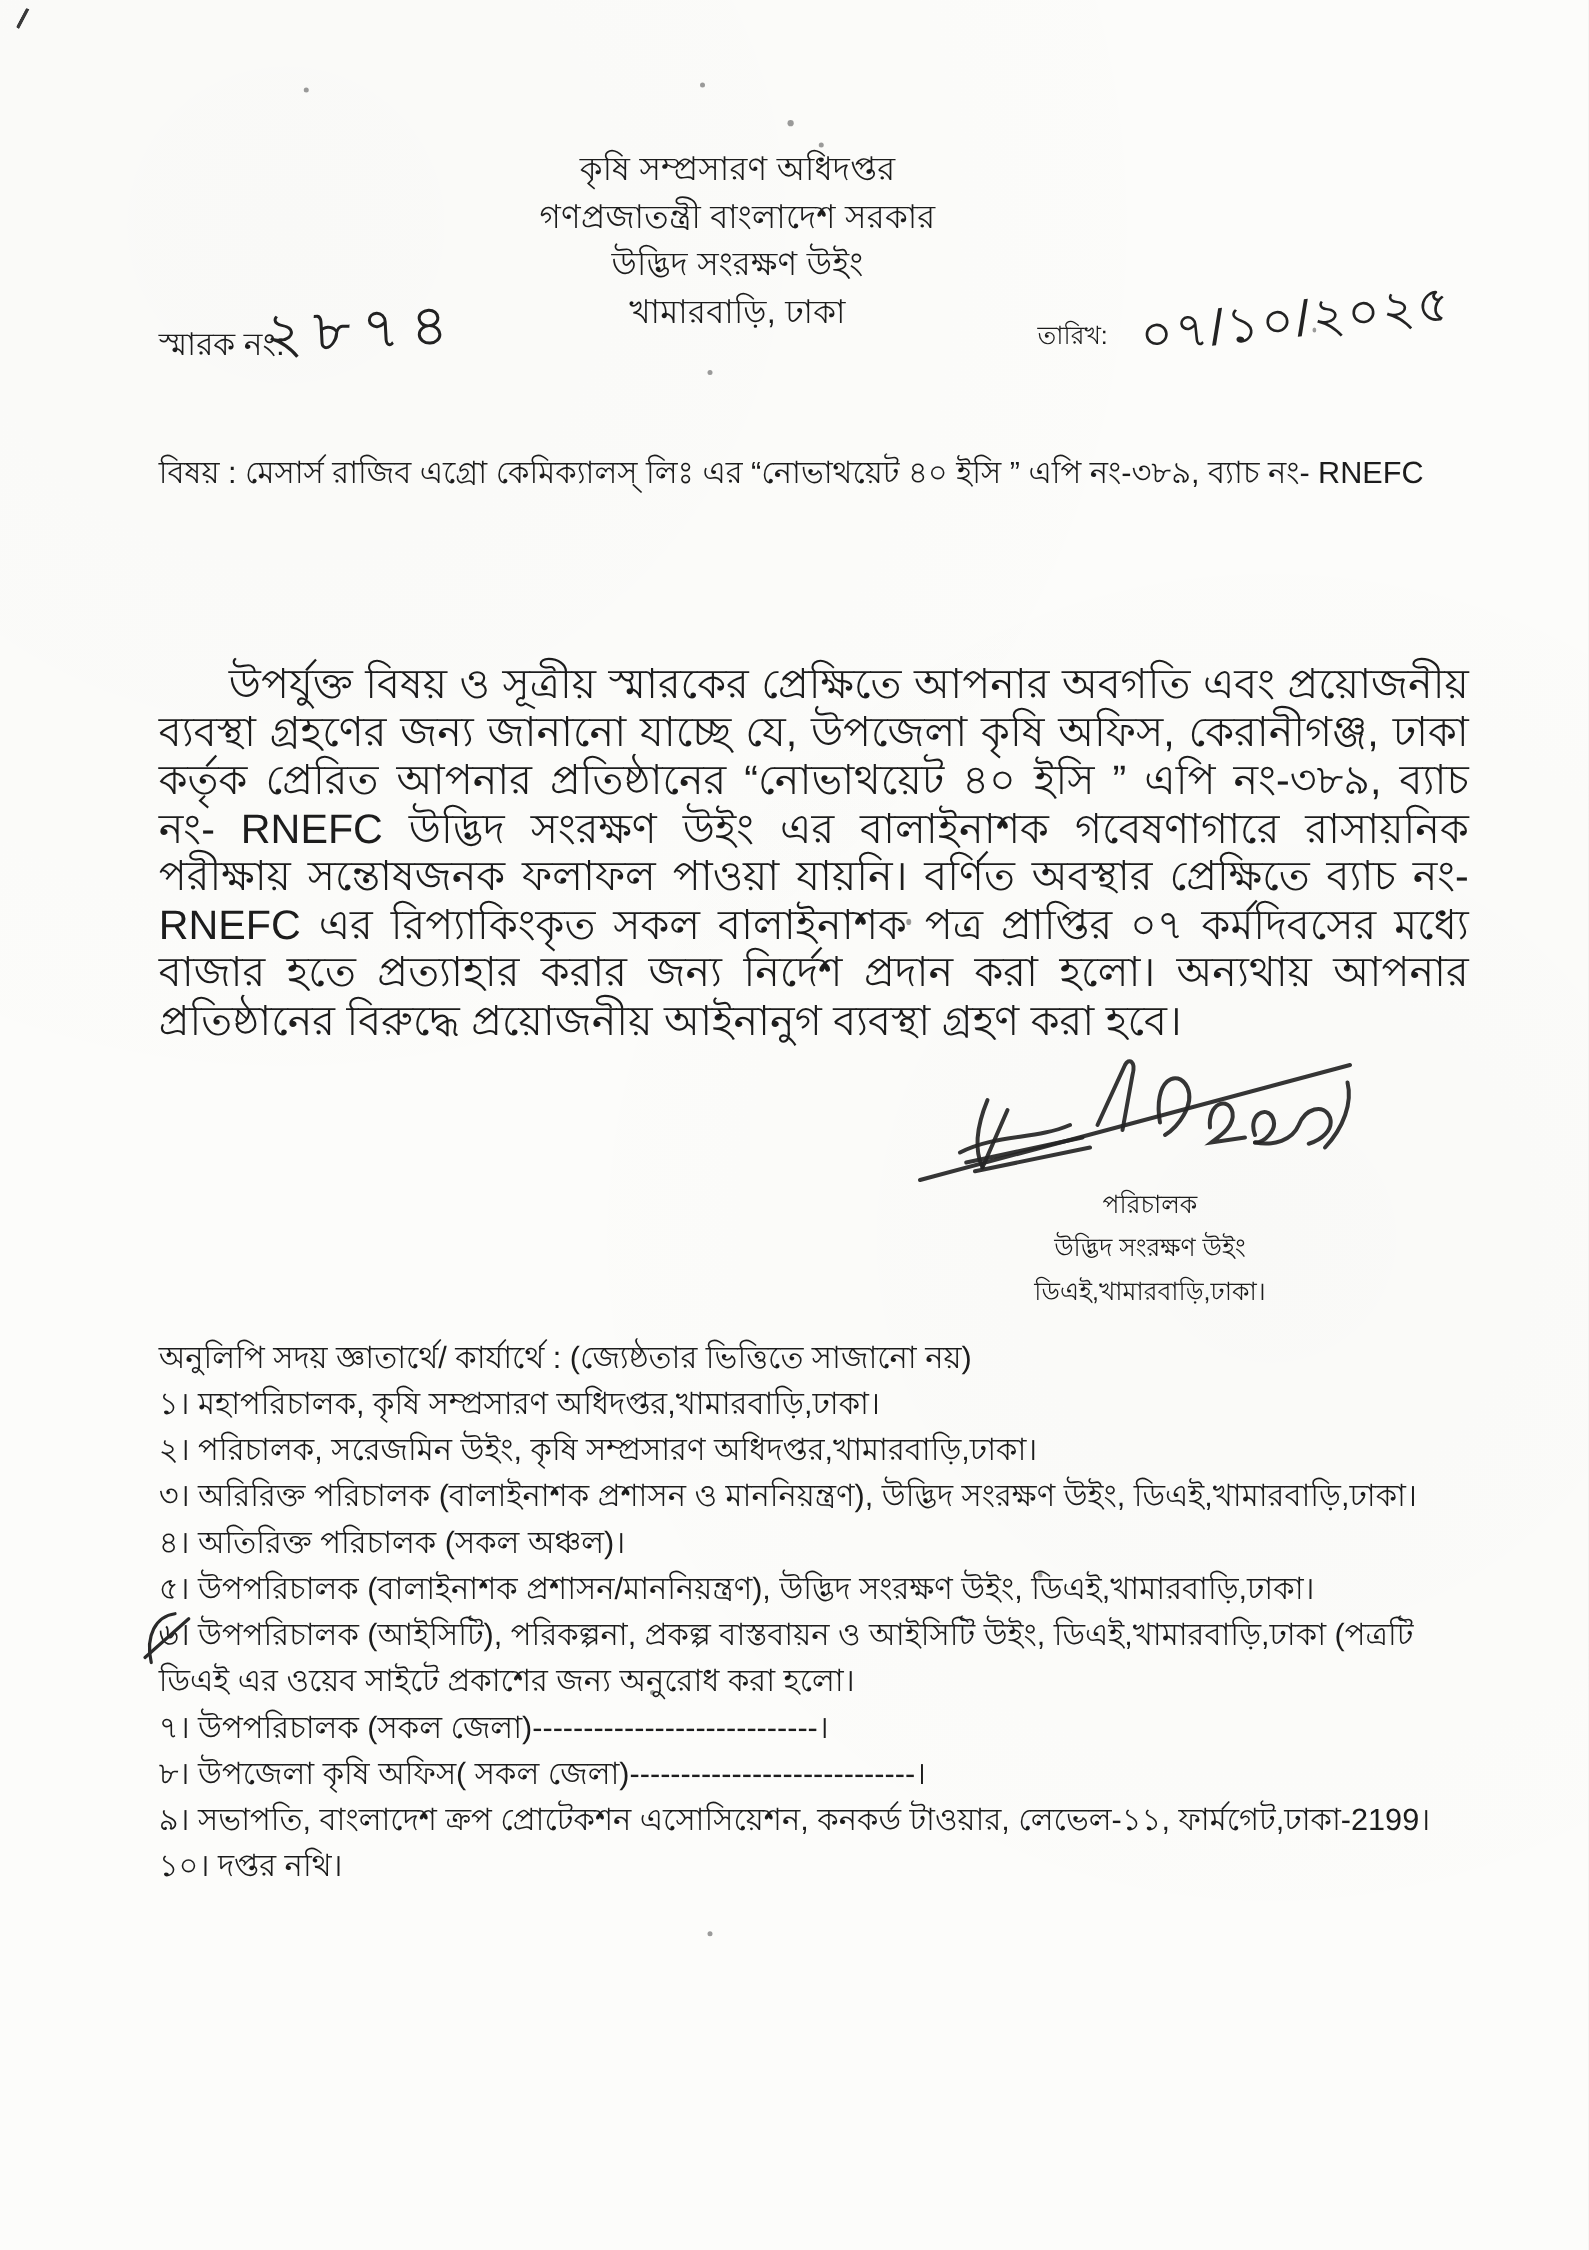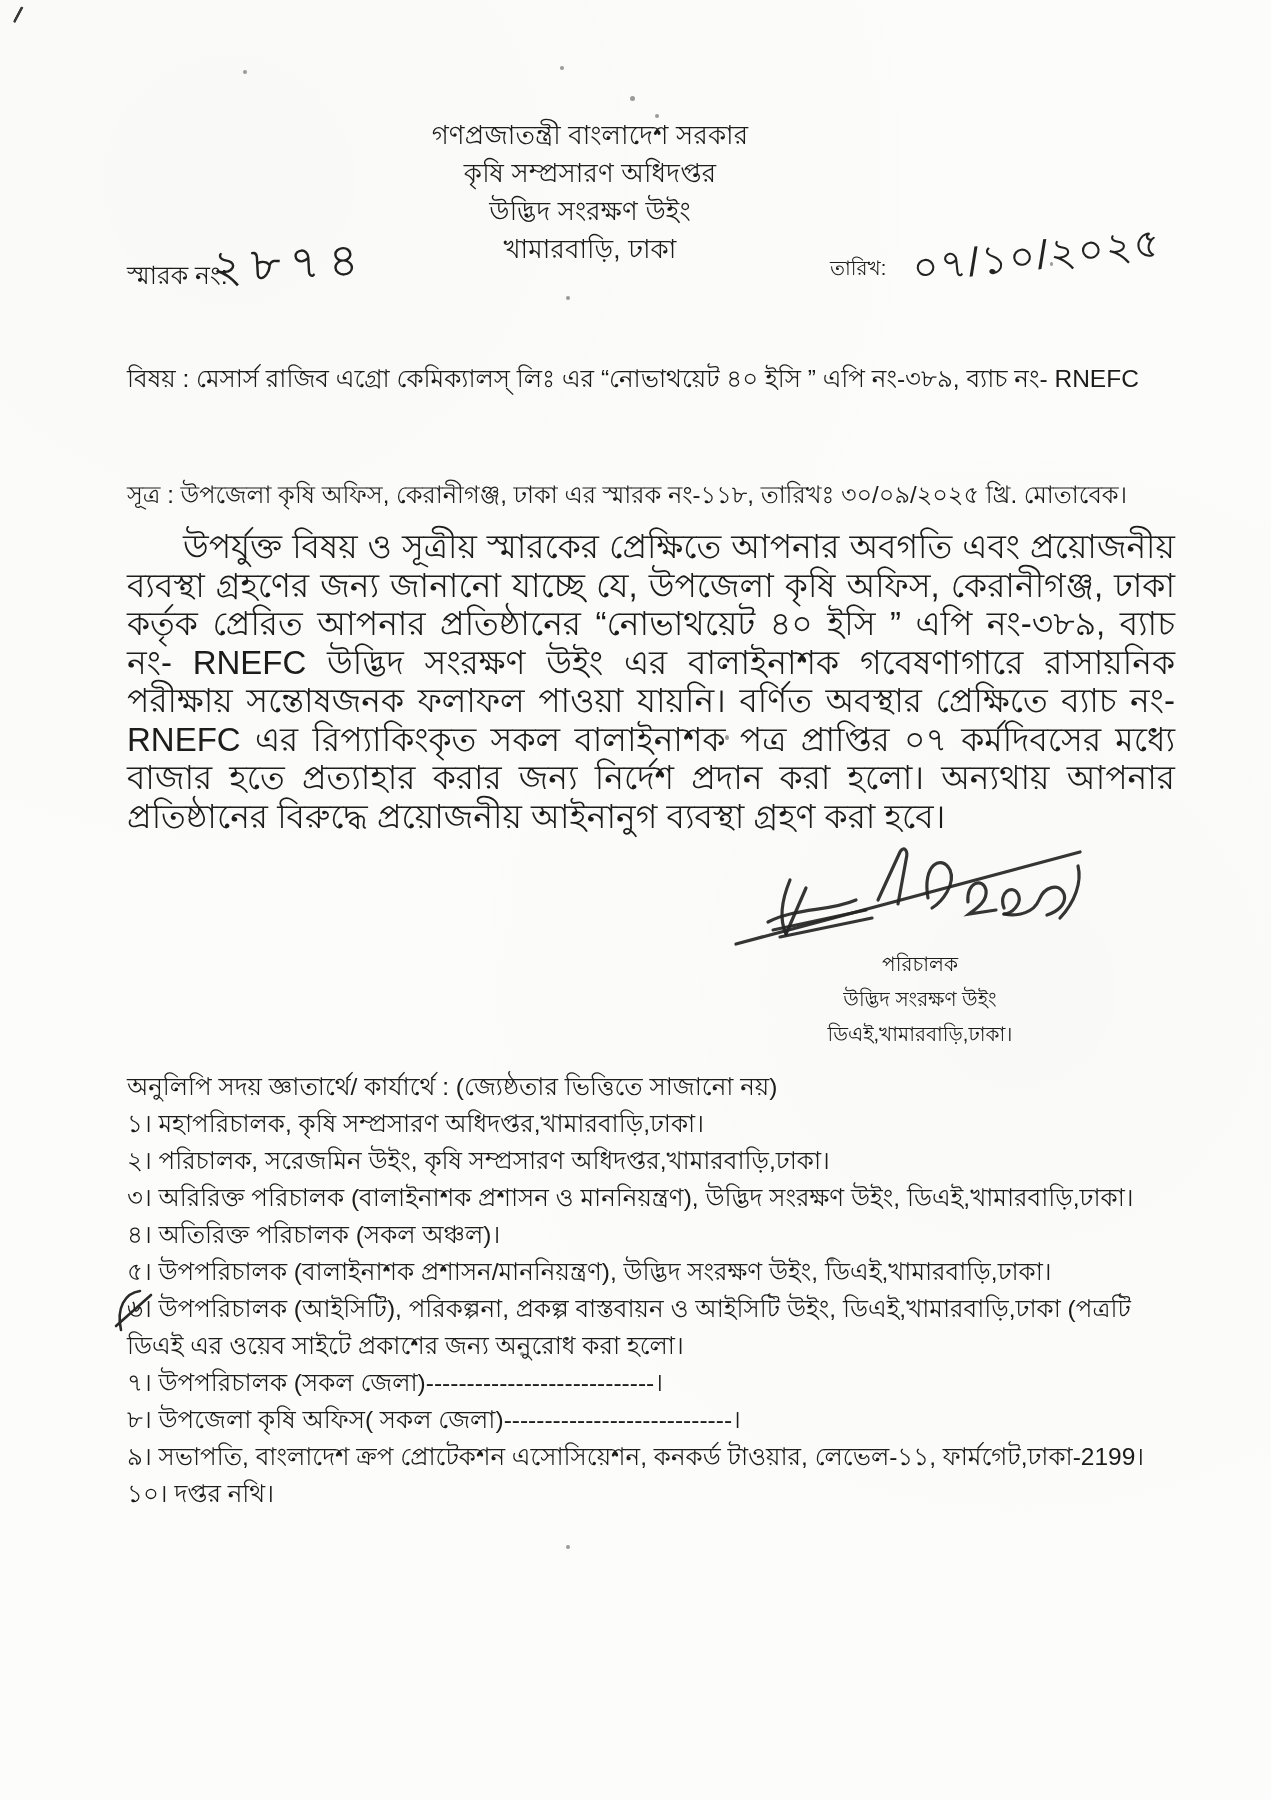--- a/index.html
+++ b/index.html
@@ -78,36 +78,35 @@
   <div class="speck" style="top:96px;left:630px;width:5px;height:5px;"></div>
   <div class="speck" style="top:114px;left:655px;width:4px;height:4px;"></div>
   <div class="speck" style="top:296px;left:566px;width:4px;height:4px;"></div>
   <div class="speck" style="top:262px;left:1050px;width:3px;height:4px;"></div>
   <div class="speck" style="top:735px;left:725px;width:4px;height:5px;"></div>
   <div class="speck" style="top:1258px;left:830px;width:4px;height:4px;"></div>
   <div class="speck" style="top:1545px;left:566px;width:4px;height:4px;"></div>
   <div class="speck" style="top:1352px;left:520px;width:4px;height:4px;"></div>
 
   <div class="doc-header">
+    <div>কৃষি সম্প্রসারণ অধিদপ্তর</div>
     <div>গণপ্রজাতন্ত্রী বাংলাদেশ সরকার</div>
-    <div>কৃষি সম্প্রসারণ অধিদপ্তর</div>
     <div>উদ্ভিদ সংরক্ষণ উইং</div>
     <div>খামারবাড়ি, ঢাকা</div>
   </div>
 
   <div class="memo-label">স্মারক নং:</div>
   <div class="memo-number">২৮৭৪</div>
   <div class="date-label">তারিখ:</div>
   <div class="date-value">০৭/১০/২০২৫</div>
 
   <div class="subject">
     <div>বিষয় : মেসার্স রাজিব এগ্রো কেমিক্যালস্ লিঃ এর “নোভাথয়েট ৪০ ইসি ” এপি নং-৩৮৯, ব্যাচ নং- RNEFC</div>
   </div>
 
-  <div class="reference">সূত্র : উপজেলা কৃষি অফিস, কেরানীগঞ্জ, ঢাকা এর স্মারক নং-১১৮, তারিখঃ ৩০/০৯/২০২৫ খ্রি. মোতাবেক।</div>
 
   <div class="body-par">উপর্যুক্ত বিষয় ও সূত্রীয় স্মারকের প্রেক্ষিতে আপনার অবগতি  এবং প্রয়োজনীয় ব্যবস্থা গ্রহণের জন্য জানানো যাচ্ছে যে, উপজেলা কৃষি অফিস, কেরানীগঞ্জ, ঢাকা কর্তৃক প্রেরিত আপনার প্রতিষ্ঠানের “নোভাথয়েট ৪০ ইসি ” এপি নং-৩৮৯, ব্যাচ নং- RNEFC উদ্ভিদ সংরক্ষণ উইং এর বালাইনাশক গবেষণাগারে রাসায়নিক পরীক্ষায় সন্তোষজনক ফলাফল পাওয়া যায়নি। বর্ণিত অবস্থার প্রেক্ষিতে ব্যাচ নং- RNEFC এর রিপ্যাকিংকৃত সকল বালাইনাশক পত্র প্রাপ্তির ০৭ কর্মদিবসের মধ্যে বাজার হতে প্রত্যাহার করার জন্য নির্দেশ প্রদান করা হলো। অন্যথায় আপনার প্রতিষ্ঠানের বিরুদ্ধে প্রয়োজনীয় আইনানুগ ব্যবস্থা গ্রহণ করা হবে।</div>
 
 
   <svg class="sig-scribble" viewBox="0 0 380 132">
     <path d="M 8,122 L 352,30"></path>
     <path d="M 62,58 C 55,75 50,95 58,112"></path>
     <path d="M 58,112 L 78,66"></path>
     <path d="M 40,100 C 70,85 100,90 128,78"></path>
     <path d="M 45,108 L 138,88"></path>

